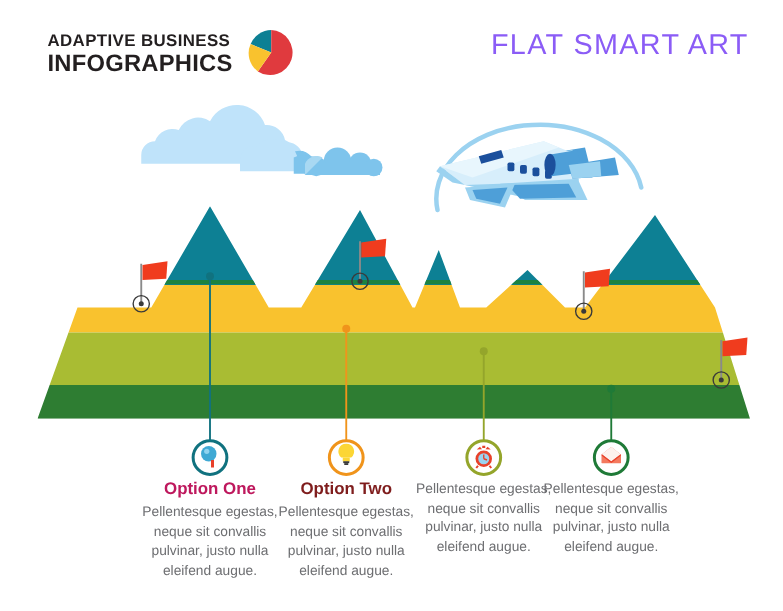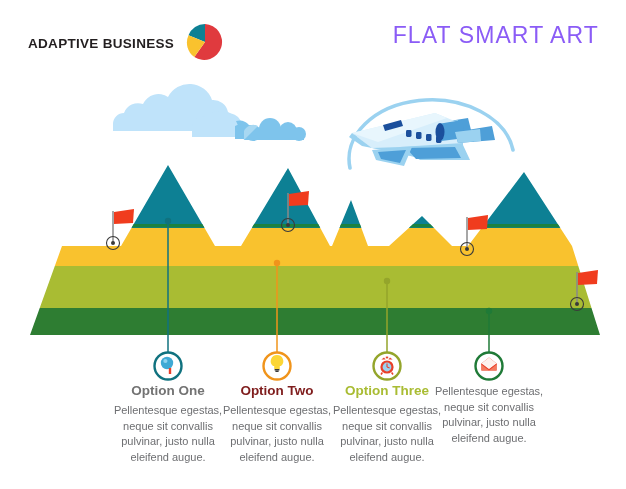--- a/index.html
+++ b/index.html
@@ -6,21 +6,21 @@
   html,body { width:626px; height:489px; }
   body {
     background:#ffffff;
     font-family:"Liberation Sans", sans-serif;
     overflow:hidden;
     position:relative;
   }
   #stage { position:relative; width:626px; height:489px; background:#fff; }
 
   
-  .logo-block { position:absolute; left:28px; top:22px; display:flex; align-items:center;justify-content:space-between; }
+  .logo-block { position:absolute; left:38px; top:22px; display:flex; align-items:center;justify-content:space-between; }
   .logo-text { line-height:1.08; }
   .logo-l1 {
     font-size:13.5px; font-weight:bold; letter-spacing:.3px;
     color:#231f20; white-space:nowrap;
   }
   .logo-l2 {
     font-size:19px; font-weight:bold; letter-spacing:.2px;
     color:#231f20; white-space:nowrap; margin-top:1px;
   }
   .logo-mark { margin-left:11px; }
@@ -47,20 +47,21 @@
   .badge-wrap { height:34px; position:relative; }
 </style>
 </head>
 <body>
 
 <div id="stage">
 
   <div class="logo-block">
     <div class="logo-text">
       <div class="logo-l1">ADAPTIVE BUSINESS</div>
+      <div class="logo-l2">INFOGRAPHICS</div>
     </div>
     <span class="logo-mark">
       <svg width="40" height="40" viewBox="0 0 40 40">
         <path d="M20 20 L20 2 A18 18 0 0 0 3.5 13.2 Z" fill="#0d8094"></path>
         <path d="M20 20 L20 2 A18 18 0 1 1 9.3 35.1 Z" fill="#e03a3e"></path>
         <path d="M20 20 L9.3 35.1 A18 18 0 0 1 3.5 13.2 Z" fill="#f9c22e"></path>
       </svg>
     </span>
   </div>
 
@@ -226,33 +227,32 @@
       <path d="M481.4 363.4 L489 369.4 L496.6 363.4 L496.6 370.6 L481.4 370.6 Z" fill="#f47a5f"></path>
       <path d="M481.4 363.4 L489 357.4 L496.6 363.4 L489 369.2 Z" fill="#fdf2ee"></path>
       <path d="M481.4 363.4 L489 369.2 L496.6 363.4 L496.6 364.6 L489 370.4 L481.4 364.6 Z" fill="#e8402a"></path>
     </g>
   </svg>
 
   <div class="cards">
 
     <div class="card" style="left:98px;">
       <div class="badge-wrap"></div>
-      <div class="card-title" style="color:#737373">Option One</div>
+      <div class="card-title" style="color:#be185d">Option One</div>
       <div class="card-body">Pellentesque egestas, neque sit convallis pulvinar, justo nulla eleifend augue.</div>
     </div>
 
     <div class="card" style="left:207px;">
       <div class="badge-wrap"></div>
       <div class="card-title" style="color:#7f1d1d">Option Two</div>
       <div class="card-body">Pellentesque egestas, neque sit convallis pulvinar, justo nulla eleifend augue.</div>
     </div>
 
     <div class="card" style="left:317px;">
       <div class="badge-wrap"></div>
-      <div class="card-title" style="color:#a9bc33">Option Three</div>
       <div class="card-body">Pellentesque egestas, neque sit convallis pulvinar, justo nulla eleifend augue.</div>
     </div>
 
     <div class="card" style="left:419px;">
       <div class="badge-wrap"></div>
       <div class="card-body">Pellentesque egestas, neque sit convallis pulvinar, justo nulla eleifend augue.</div>
     </div>
 
   </div>
 </div>

